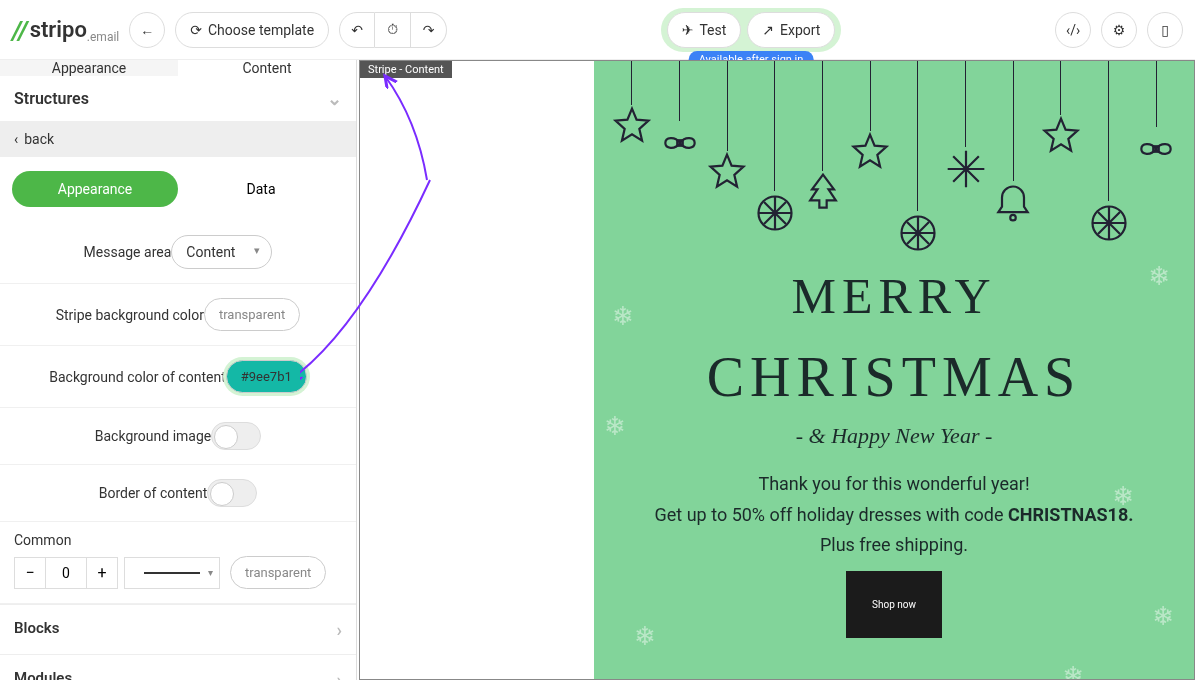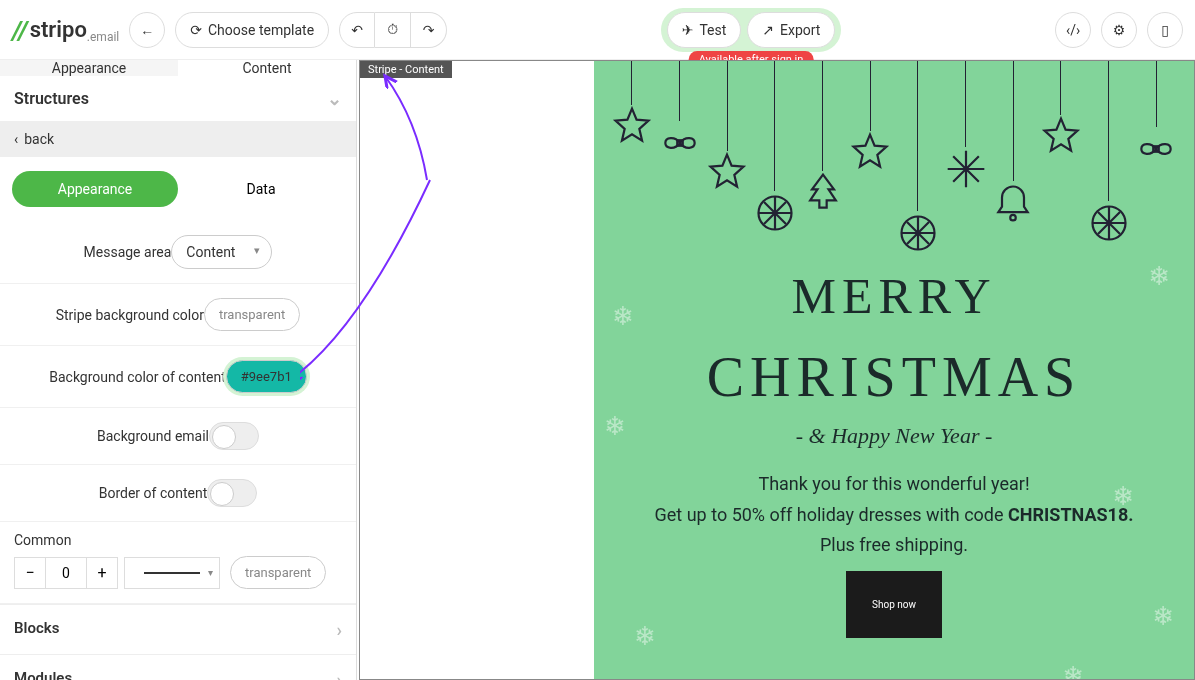--- a/index.html
+++ b/index.html
@@ -11,21 +11,21 @@
 .logo-sub{font-size:12px;color:#888;margin-top:14px;margin-left:-2px}
 .btn{background:#fff;border:1px solid #ddd;border-radius:20px;height:36px;padding:0 14px;display:flex;align-items:center;gap:6px;font-size:14px;color:#333;cursor:pointer}
 .btn-icon{width:36px;justify-content:center;padding:0}
 .btn-grp{display:flex}
 .btn-grp .btn{border-radius:0}
 .btn-grp .btn:first-child{border-radius:20px 0 0 20px}
 .btn-grp .btn:last-child{border-radius:0 20px 20px 0}
 .btn-grp .btn+.btn{border-left:none}
 .spacer{flex:1}
 .highlight-wrap{background:#d4f3d4;border-radius:26px;padding:4px 6px;position:relative}
-.highlight-wrap .badge{position:absolute;bottom:-16px;left:50%;transform:translateX(-50%);background:#ef4444;color:#fff;font-size:11px;padding:2px 10px;border-radius:10px;white-space:nowrap}
+.highlight-wrap .badge{position:absolute;bottom:-16px;left:50%;transform:translateX(-50%);background:#3b82f6;color:#fff;font-size:11px;padding:2px 10px;border-radius:10px;white-space:nowrap}
 .main{display:flex;height:620px}
 .sidebar{width:357px;border-right:1px solid #ddd;display:flex;flex-direction:column;background:#fff;overflow:hidden}
 .tabs{display:flex;height:44px}
 .tab{flex:1;display:flex;align-items:center;justify-content:center;font-size:14px;color:#333;cursor:pointer;background:#f5f5f5}
 .tab.active{background:#fff}
 .section-head{display:flex;align-items:center;justify-content:space-between;padding:12px 14px;font-size:16px;font-weight:600;color:#333;cursor:pointer}
 .back-row{background:#eee;padding:10px 14px;font-size:14px;color:#333;display:flex;align-items:center;gap:6px;cursor:pointer}
 .pill-tabs{display:flex;gap:0;padding:14px 12px}
 .pill{flex:1;text-align:center;padding:10px 0;font-size:14px;border-radius:20px;cursor:pointer}
 .pill.active{background:#4db748;color:#fff}
@@ -141,21 +141,21 @@
     </div>
     <div class="prop">
       <span>Stripe background color</span>
       <div class="color-pill">transparent</div>
     </div>
     <div class="prop">
       <span>Background color of content</span>
       <div class="color-pill filled">#9ee7b1</div>
     </div>
     <div class="prop">
-      <span>Background email</span>
+      <span>Background image</span>
       <div class="toggle"></div>
     </div>
     <div class="prop">
       <span>Border of content</span>
       <div class="toggle"></div>
     </div>
     <div style="padding:10px 14px 14px;border-bottom:1px solid #f0f0f0">
       <div style="font-size:14px;color:#333;margin-bottom:8px">Common</div>
       <div style="display:flex;align-items:center">
         <div class="stepper">

